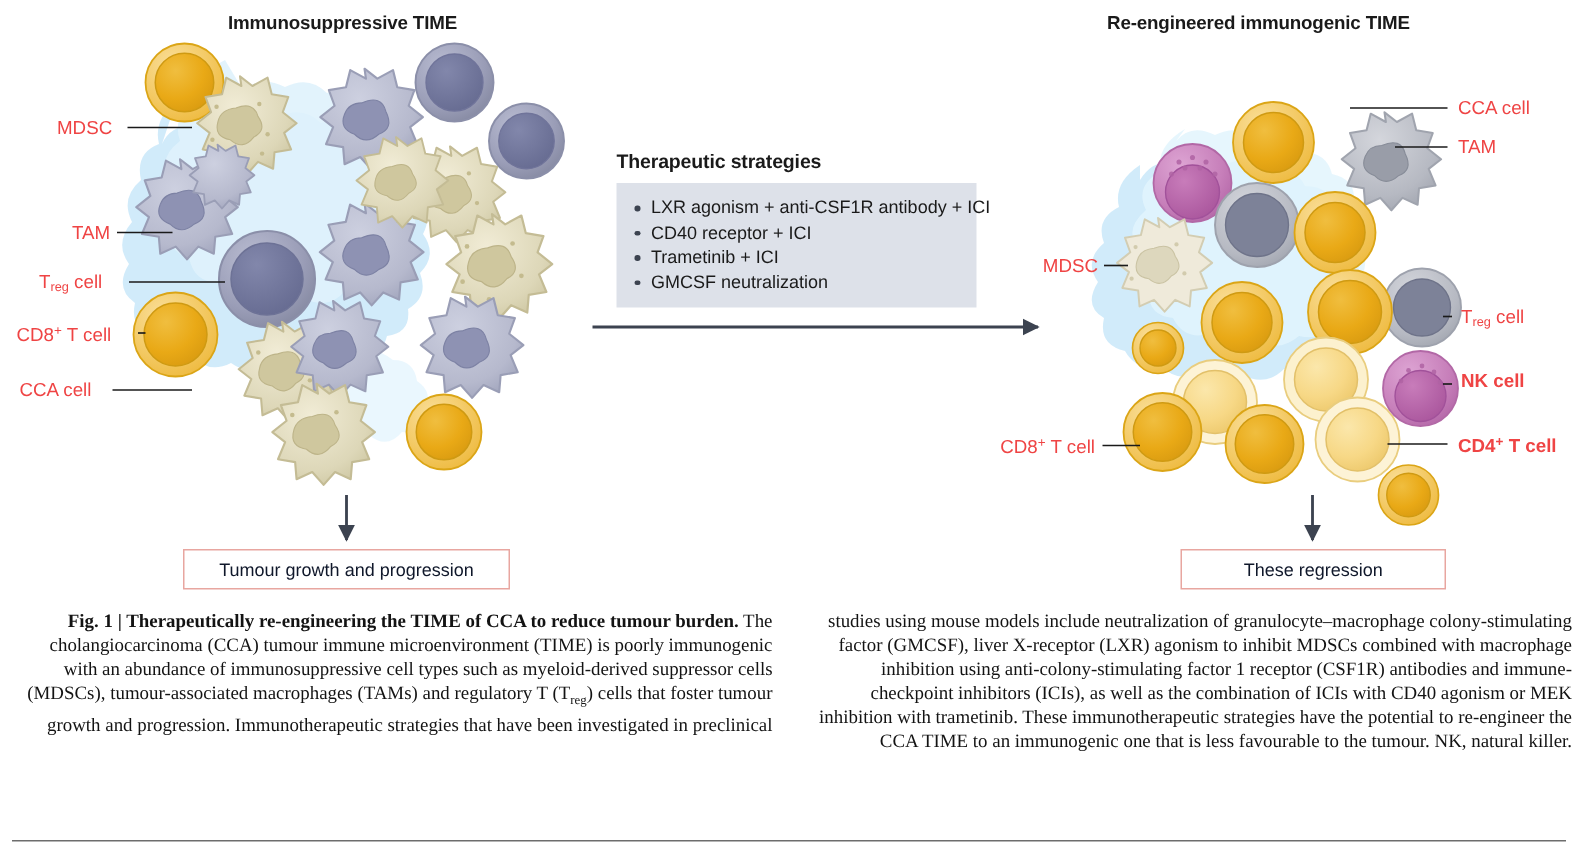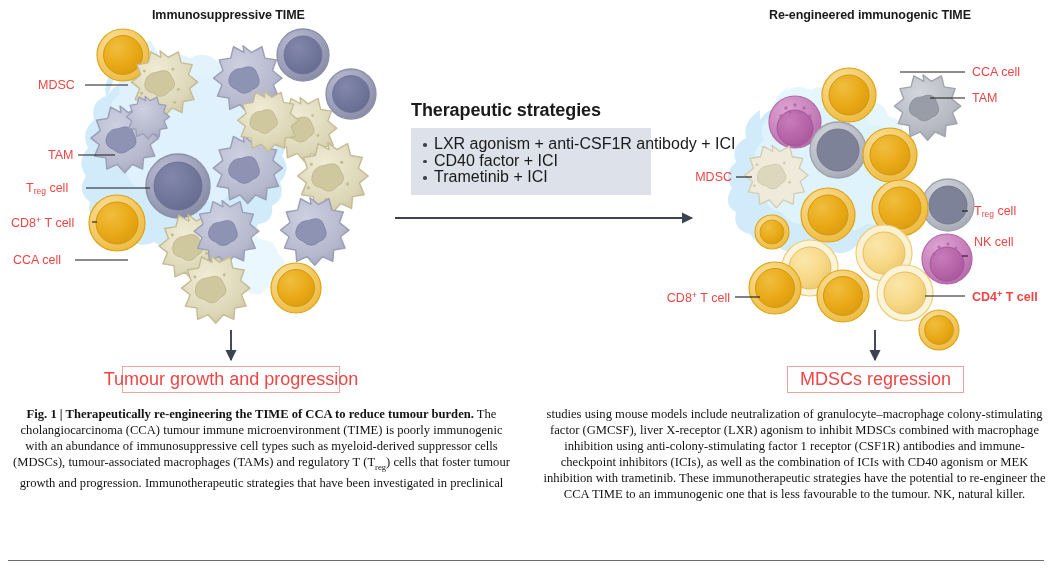--- a/index.html
+++ b/index.html
@@ -23,21 +23,21 @@
   }
   .panel-title {
     position: absolute;
     font-size: 12.5px;
     font-weight: bold;
     color: #1a1a1a;
     letter-spacing: -0.1px;
     white-space: nowrap;
   }
   #title-left { left: 152px; top: 8px; }
-  #title-right { left: 769px; top: 8px; }
+  #title-right { left: 738px; top: 8px; }
 
   svg.art { position: absolute; left: 0; top: 0; overflow: visible; }
 
   .lbl {
     position: absolute;
     font-size: 12.5px;
     color: #ef4444;
     white-space: nowrap;
     line-height: 1;
   }
@@ -46,37 +46,37 @@
   .lbl.r { text-align: right; }
 
   
   #strategies-block {
     position: absolute;
     left: 411px;
     top: 100px;
     width: 240px;
   }
   #strategies-title {
-    font-size: 18px;
+    font-size: 13px;
     font-weight: bold;
     color: #1a1a1a;
     margin: 0 0 7px 0;
     letter-spacing: -0.1px;
   }
   #strategies-box {
     background: #dde1e9;
     padding: 8px 10px 9px 10px;
   }
   #strategies-list {
     margin: 0;
     padding: 0;
     list-style: none;
   }
   #strategies-list li {
-    font-size: 16px;
+    font-size: 12px;
     line-height: 16.5px;
     color: #1a1a1a;
     padding-left: 13px;
     position: relative;
     white-space: nowrap;
   }
   #strategies-list li::before {
     content: "";
     position: absolute;
     left: 2px;
@@ -84,22 +84,22 @@
     width: 3.6px; height: 3.6px;
     border-radius: 50%;
     background: #3c4350;
   }
 
   
   .outcome-box {
     position: absolute;
     border: 1.3px solid #e8a6a0;
     background: #ffffff;
-    font-size: 18px;
-    color: #ef4444;
+    font-size: 12px;
+    color: #0f172a;
     display: flex;
     align-items: center;
     justify-content: center;
     box-sizing: border-box;
     white-space: nowrap;
   }
   #outcome-left  { left: 122px; top: 366px; width: 218px; height: 27px; }
   #outcome-right { left: 787px; top: 366px; width: 177px; height: 27px; }
 
   
@@ -107,21 +107,21 @@
     position: absolute;
     left: 8px;
     top: 406px;
     width: 1040px;
     column-count: 2;
     column-gap: 26px;
     font-family: "Liberation Serif", serif;
     font-size: 12.6px;
     line-height: 16.1px;
     color: #131313;
-    text-align: center;
+    text-align: right;
     hyphens: none;
   }
   #caption b { font-weight: bold; }
   #caption sub { font-size: 8.6px; }
   #footer-rule {
     position: absolute;
     left: 8px;
     top: 560px;
     width: 1036px;
     height: 1px;
@@ -487,48 +487,49 @@
       <line x1="962" y1="256" x2="968" y2="256"></line>
       <line x1="925" y1="296" x2="965" y2="296"></line>
       <line x1="736" y1="177" x2="752" y2="177"></line>
       <line x1="735" y1="297" x2="760" y2="297"></line>
     </g>
   </svg>
 
   <div class="lbl" id="lbl-cca-right" style="left:972px; top:66px;">CCA cell</div>
   <div class="lbl" id="lbl-tam-right" style="left:972px; top:92px;">TAM</div>
   <div class="lbl" id="lbl-treg-right" style="left:974px; top:205px;"><span>T</span><sub>reg</sub><span> cell</span></div>
-  <div class="lbl" id="lbl-nk-right" style="left:974px; top:236px;">NK cell</div>
+  <div class="lbl" id="lbl-nk-right" style="left:974px; top:248px;font-weight:bold;">NK cell</div>
   <div class="lbl" id="lbl-cd4-right" style="left:972px; top:290px;font-weight:bold;"><span>CD4</span><sup>+</sup><span> T cell</span></div>
   <div class="lbl r" id="lbl-mdsc-right" style="left:690px; top:171px; width:42px;">MDSC</div>
   <div class="lbl r" id="lbl-cd8-right" style="left:650px; top:291px; width:80px;"><span>CD8</span><sup>+</sup><span> T cell</span></div>
 
   <svg class="art" id="art-arrows" width="1052" height="405">
     <defs>
       <marker id="arrowhead" markerWidth="7" markerHeight="7" refX="5.4" refY="3" orient="auto">
         <path d="M0,0 L6,3 L0,6 z" fill="#3c4350"></path>
       </marker>
     </defs>
     <line x1="395" y1="218" x2="692" y2="218" stroke="#3c4350" stroke-width="1.9" marker-end="url(#arrowhead)"></line>
     <line x1="231" y1="330" x2="231" y2="360" stroke="#3c4350" stroke-width="1.9" marker-end="url(#arrowhead)"></line>
     <line x1="875" y1="330" x2="875" y2="360" stroke="#3c4350" stroke-width="1.9" marker-end="url(#arrowhead)"></line>
   </svg>
 
   <div id="strategies-block">
     <div id="strategies-title">Therapeutic strategies</div>
     <div id="strategies-box">
       <ul id="strategies-list">
         <li>LXR agonism + anti-CSF1R antibody + ICI</li>
-        <li>CD40 factor + ICI</li>
+        <li>CD40 receptor + ICI</li>
         <li>Trametinib + ICI</li>
+        <li>GMCSF neutralization</li>
       </ul>
     </div>
   </div>
 
   <div class="outcome-box" id="outcome-left">Tumour growth and progression</div>
-  <div class="outcome-box" id="outcome-right">MDSCs regression</div>
+  <div class="outcome-box" id="outcome-right">These regression</div>
 </div>
 
 <div id="caption">
   <b>Fig. 1 | Therapeutically re-engineering the TIME of CCA to reduce tumour burden.</b><span> The cholangiocarcinoma (CCA) tumour immune microenvironment (TIME) is poorly immunogenic with an abundance of immunosuppressive cell types such as myeloid-derived suppressor cells (MDSCs), tumour-associated macrophages (TAMs) and regulatory T (T</span><sub>reg</sub><span>) cells that foster tumour growth and progression. Immunotherapeutic strategies that have been investigated in preclinical studies using mouse models include neutralization</span>
   <span>of granulocyte–macrophage colony-stimulating factor (GMCSF), liver X-receptor (LXR) agonism to inhibit MDSCs combined with macrophage inhibition using anti-colony-stimulating factor 1 receptor (CSF1R) antibodies and immune-checkpoint inhibitors (ICIs), as well as the combination of ICIs with CD40 agonism or MEK inhibition with trametinib. These immunotherapeutic strategies have the potential to re-engineer the CCA TIME to an immunogenic one that is less favourable to the tumour. NK, natural killer.</span>
 </div>
 <div id="footer-rule"></div>
 
 </body></html>

